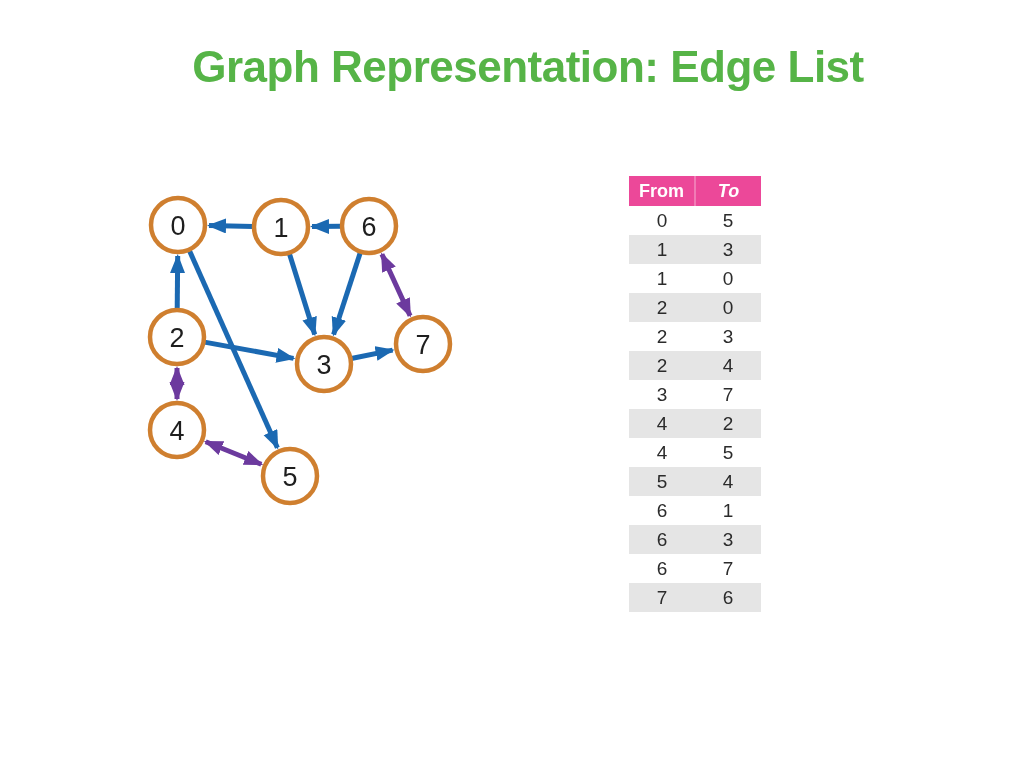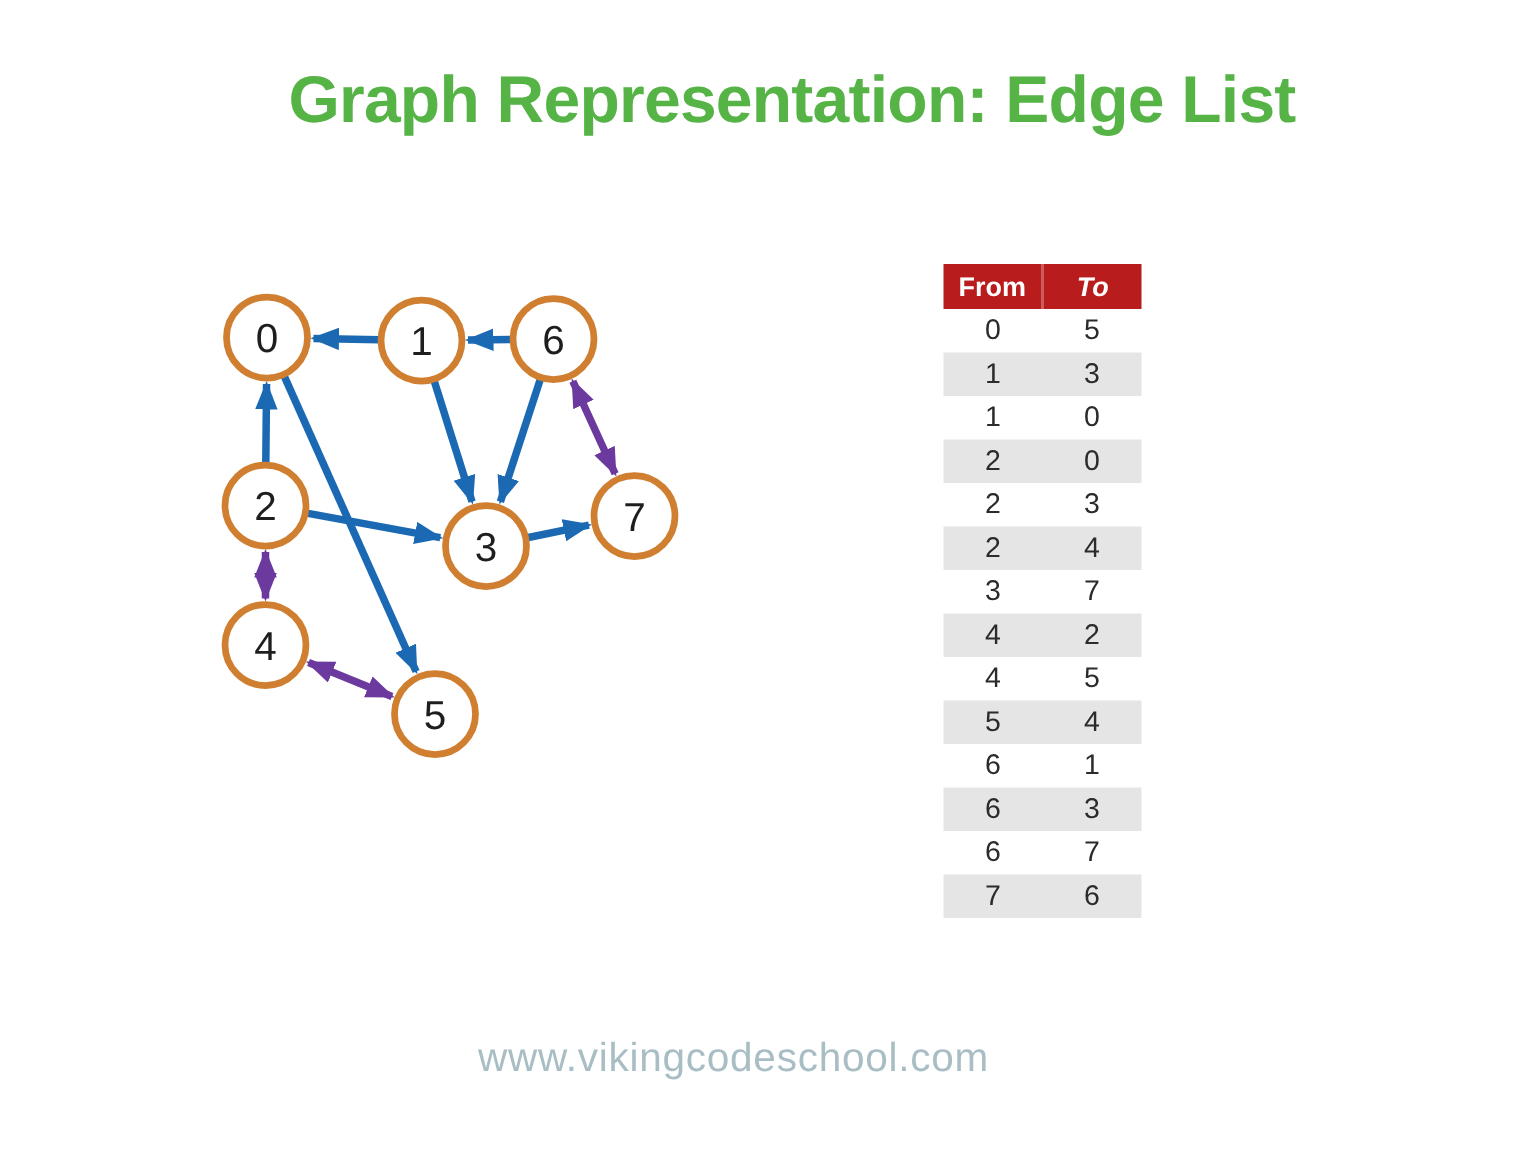--- a/index.html
+++ b/index.html
@@ -125,21 +125,21 @@
       <text x="324" y="364" text-anchor="middle" dy="0.36em" fill="#1e1e1e">3</text>
       <circle cx="423" cy="344" r="27" fill="#ffffff" stroke="#cf7f2f" stroke-width="4.5"></circle>
       <text x="423" y="344" text-anchor="middle" dy="0.36em" fill="#1e1e1e">7</text>
       <circle cx="177" cy="430" r="27" fill="#ffffff" stroke="#cf7f2f" stroke-width="4.5"></circle>
       <text x="177" y="430" text-anchor="middle" dy="0.36em" fill="#1e1e1e">4</text>
       <circle cx="290" cy="476" r="27" fill="#ffffff" stroke="#cf7f2f" stroke-width="4.5"></circle>
       <text x="290" y="476" text-anchor="middle" dy="0.36em" fill="#1e1e1e">5</text>
     </svg>
 
   <div class="edge-table" id="edge-table">
-      <div class="et-header" style="background: #b91c1c; color: rgb(255, 255, 255);">
+      <div class="et-header" style="background: #ec4899; color: rgb(255, 255, 255);">
         <div class="cell">From</div>
         <div class="cell divided">To</div>
       </div>
       <div class="et-row" style="color: rgb(43, 43, 43);">
         <div class="cell">0</div>
         <div class="cell">5</div>
       </div>
       <div class="et-row" style="background: rgb(229, 229, 229); color: rgb(43, 43, 43);">
         <div class="cell">1</div>
         <div class="cell">3</div>
@@ -187,14 +187,13 @@
       <div class="et-row" style="color: rgb(43, 43, 43);">
         <div class="cell">6</div>
         <div class="cell">7</div>
       </div>
       <div class="et-row" style="background: rgb(229, 229, 229); color: rgb(43, 43, 43);">
         <div class="cell">7</div>
         <div class="cell">6</div>
       </div>
     </div>
 
-  <div class="footer-url" style="color: rgb(169, 190, 196);">www.vikingcodeschool.com</div>
 </div>
 
 </body></html>

